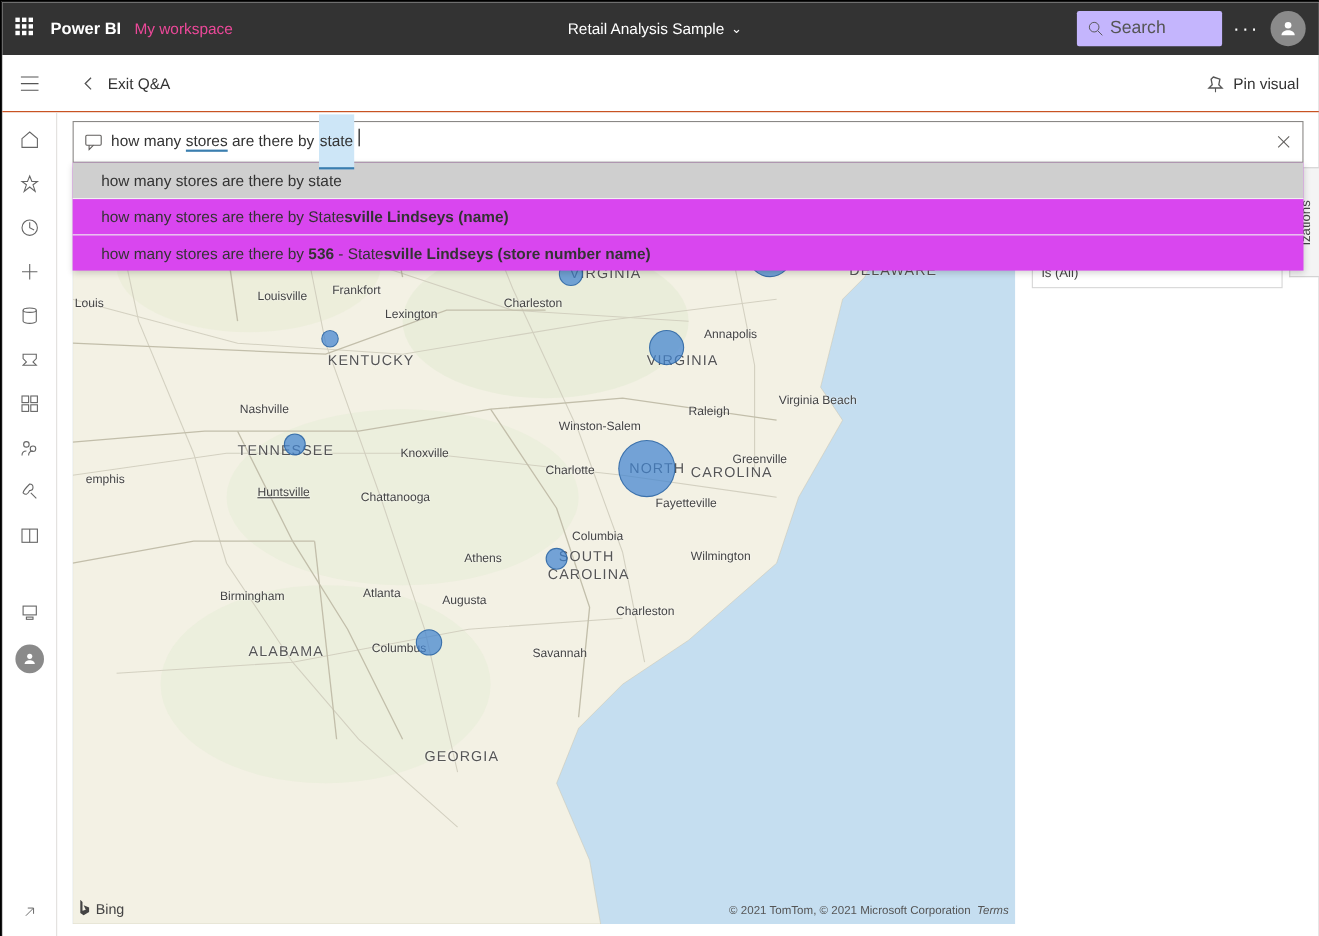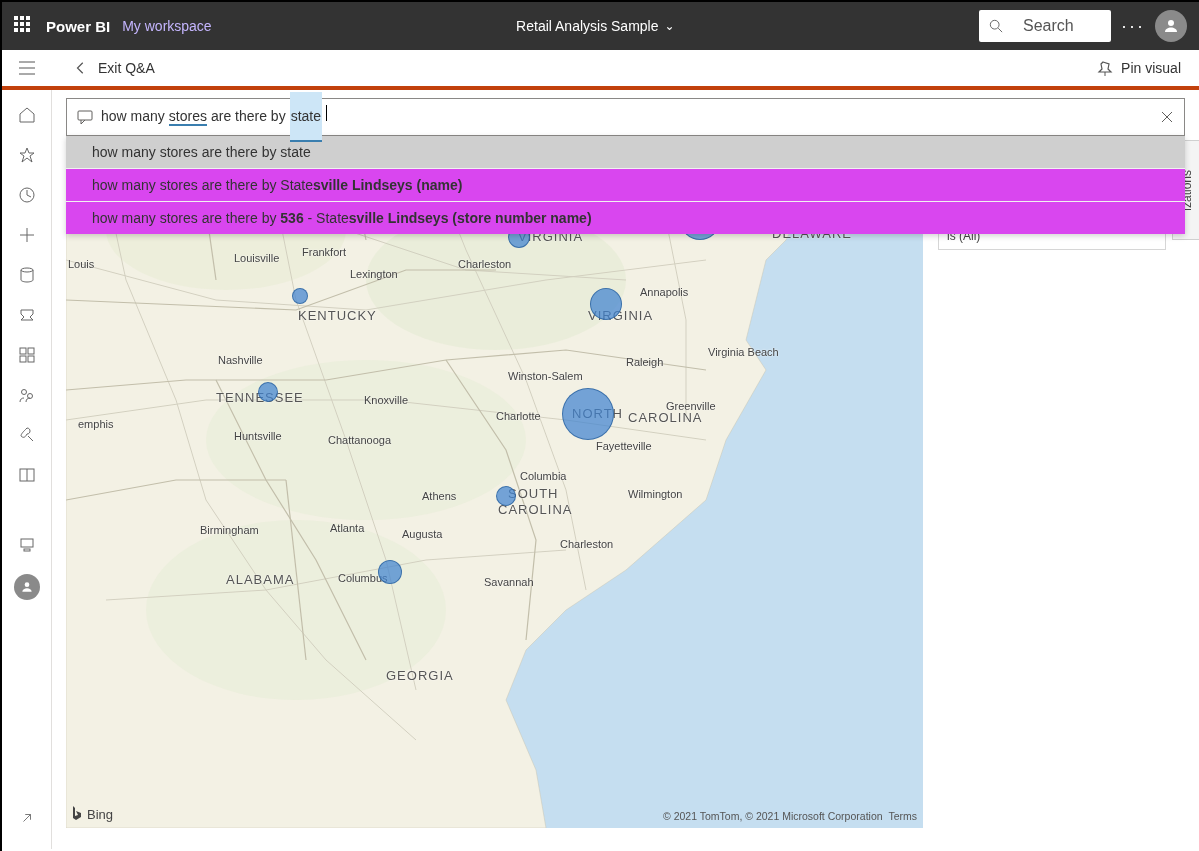--- a/index.html
+++ b/index.html
@@ -2,32 +2,32 @@
 <html><head>
 <meta charset="utf-8">
 <style>
   * { box-sizing: border-box; margin: 0; padding: 0; }
   html, body { width: 1199px; height: 851px; font-family: "Segoe UI", -apple-system, sans-serif; overflow: hidden; background:#fff; border:1px solid #000;}
   
   .topbar { height: 48px; background: #333333; display:flex; align-items:center; color:#fff; padding:0 12px; }
   .waffle { width:20px; height:20px; display:grid; grid-template-columns:repeat(3,4px); grid-template-rows:repeat(3,4px); gap:2px; margin-right:12px;}
   .waffle span{background:#fff;width:4px;height:4px;}
   .brand{font-weight:600;font-size:15px;}
-  .ws{margin-left:12px;font-size:14px;color:#c4b5fd;}
+  .ws{margin-left:12px;font-size:14px;color:#ec4899;}
   .tb-center{flex:1;display:flex;justify-content:center;}
   .report-title{display:flex;align-items:center;gap:6px;font-size:14px;}
   .chev{font-size:12px;}
   .tb-right{display:flex;align-items:center;gap:10px;}
-  .searchbox{background:#ffffff;border-radius:2px;height:32px;width:132px;display:flex;align-items:center;gap:20px;padding:0 10px;color:#555;}
+  .searchbox{background:#c4b5fd;border-radius:2px;height:32px;width:132px;display:flex;align-items:center;gap:6px;padding:0 10px;color:#555;}
   .searchbox svg{width:14px;height:14px;fill:#555;}
   .ellipsis{color:#fff;font-size:18px;line-height:18px;letter-spacing:2px;}
   .avatar{width:32px;height:32px;border-radius:50%;background:#8a8a8a;display:flex;align-items:center;justify-content:center;}
   .avatar svg{width:18px;height:18px;fill:#fff;}
   
-  .actionbar{height:40px;border-bottom:4px solid #c2410c;display:flex;align-items:center;justify-content:space-between;padding:0 18px 0 0;}
+  .actionbar{height:52px;border-bottom:1px solid #c2410c;display:flex;align-items:center;justify-content:space-between;padding:0 18px 0 0;}
   .actionbar .left{display:flex;align-items:center;}
   .hamburger{width:50px;height:40px;display:flex;align-items:center;justify-content:center;border-right:0;}
   .hamburger svg{width:18px;height:18px;stroke:#555;}
   .exitqa{display:flex;align-items:center;gap:10px;margin-left:22px;color:#333;font-size:14px;}
   .exitqa svg{width:14px;height:14px;stroke:#555;fill:none;}
   .pin{display:flex;align-items:center;gap:8px;color:#333;font-size:14px;}
   .pin svg{width:16px;height:16px;stroke:#555;fill:none;}
 
   
   .body{display:flex;height: calc(851px - 48px - 40px - 4px);}
@@ -59,21 +59,21 @@
   .map-area{position:absolute;left:14px;top:50px;width:857px;height:688px;border:0;overflow:hidden;}
   .water{position:absolute;inset:0;background:#c5def0;}
   .land{position:absolute;inset:0;}
   .land svg{width:100%;height:100%;}
   .citylbl{position:absolute;font-size:11px;color:#444;white-space:nowrap;text-shadow:0 0 2px #fff;}
   .statelbl{position:absolute;font-size:13px;color:#555;letter-spacing:1px;font-weight:400;text-shadow:0 0 2px #fff;}
   .bubble{position:absolute;border-radius:50%;background:rgba(65,132,208,0.72);border:1px solid rgba(45,100,160,0.8);}
   .bing{position:absolute;left:4px;bottom:6px;display:flex;align-items:center;gap:3px;color:#444;font-size:13px;}
   .bing svg{width:14px;height:16px;fill:#444;}
   .attr{position:absolute;right:6px;bottom:6px;font-size:10.5px;color:#555;}
-  .attr a{color:#555;}
+  .attr a{color:#555;font-style:italic;}
 
   
   .rpane{position:absolute;left:880px;top:50px;width:240px;}
   .rpane-h{font-size:12.5px;color:#444;padding:0 4px 6px 8px;display:flex;justify-content:space-between;}
   .fcard{border:1px solid #d6d6d6;padding:6px 8px;margin:0 6px 6px 6px;font-size:12.5px;color:#333;position:relative;}
   .fcard .sub{font-size:12px;color:#444;}
   .fcard .ctrls{position:absolute;right:6px;top:6px;display:flex;gap:6px;color:#666;}
   .chevsm svg,.eraser svg{width:12px;height:12px;stroke:#777;fill:none;}
 
   
@@ -331,21 +331,21 @@
           <div class="citylbl" style="left: 392px; top: 118px;">Charleston</div>
           <div class="citylbl" style="left: 168px; top: 112px;">Louisville</div>
           <div class="citylbl" style="left: 284px; top: 128px;">Lexington</div>
           <div class="citylbl" style="left: 574px; top: 146px;">Annapolis</div>
           <div class="citylbl" style="left: 642px; top: 206px;">Virginia Beach</div>
           <div class="citylbl" style="left: 152px; top: 214px;">Nashville</div>
           <div class="citylbl" style="left: 298px; top: 254px;">Knoxville</div>
           <div class="citylbl" style="left: 442px; top: 230px;">Winston-Salem</div>
           <div class="citylbl" style="left: 262px; top: 294px;">Chattanooga</div>
           <div class="citylbl" style="left: 12px; top: 278px;">emphis</div>
-          <div class="citylbl" style="left: 168px; top: 290px;">Huntsville</div>
+          <div class="citylbl" style="left: 168px; top: 290px; text-decoration: underline;">Huntsville</div>
           <div class="citylbl" style="left: 430px; top: 270px;">Charlotte</div>
           <div class="citylbl" style="left: 560px; top: 216px;">Raleigh</div>
           <div class="citylbl" style="left: 600px; top: 260px;">Greenville</div>
           <div class="citylbl" style="left: 530px; top: 300px;">Fayetteville</div>
           <div class="citylbl" style="left: 562px; top: 348px;">Wilmington</div>
           <div class="citylbl" style="left: 454px; top: 330px;">Columbia</div>
           <div class="citylbl" style="left: 356px; top: 350px;">Athens</div>
           <div class="citylbl" style="left: 264px; top: 382px;">Atlanta</div>
           <div class="citylbl" style="left: 134px; top: 384px;">Birmingham</div>
           <div class="citylbl" style="left: 336px; top: 388px;">Augusta</div>

